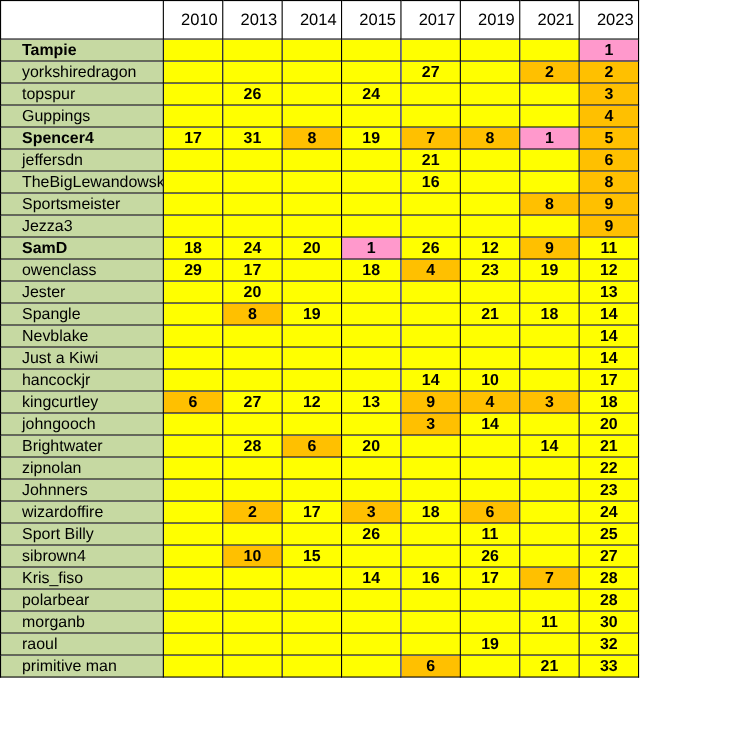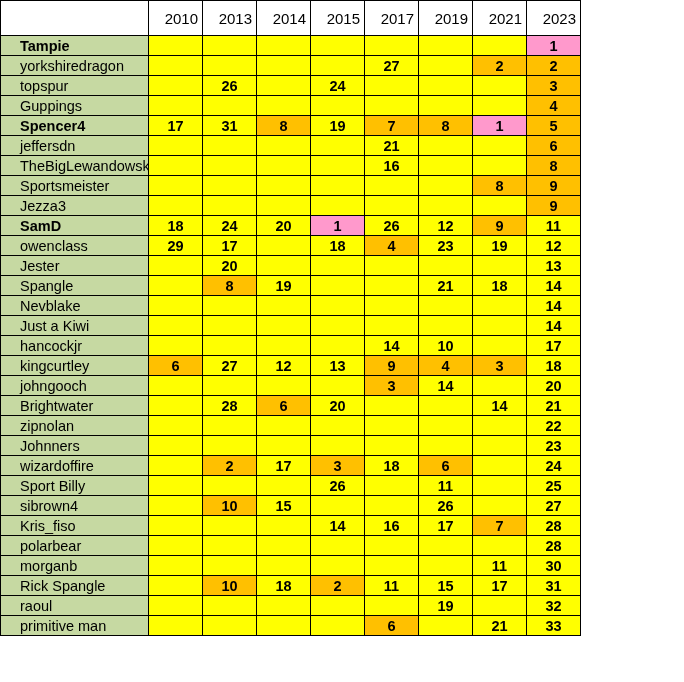--- a/index.html
+++ b/index.html
@@ -372,31 +372,20 @@
           <td class="val-cell"></td>
           <td class="val-cell"></td>
           <td class="val-cell"></td>
           <td class="val-cell"></td>
           <td class="val-cell"></td>
           <td class="val-cell"></td>
           <td class="val-cell">11</td>
           <td class="val-cell">30</td>
         </tr>
         <tr>
-          <td class="name-cell">Rick Spangle</td>
-          <td class="val-cell"></td>
-          <td class="val-cell h-orange">10</td>
-          <td class="val-cell">18</td>
-          <td class="val-cell h-orange">2</td>
-          <td class="val-cell">11</td>
-          <td class="val-cell">15</td>
-          <td class="val-cell">17</td>
-          <td class="val-cell">31</td>
-        </tr>
-        <tr>
           <td class="name-cell">raoul</td>
           <td class="val-cell"></td>
           <td class="val-cell"></td>
           <td class="val-cell"></td>
           <td class="val-cell"></td>
           <td class="val-cell"></td>
           <td class="val-cell">19</td>
           <td class="val-cell"></td>
           <td class="val-cell">32</td>
         </tr>

